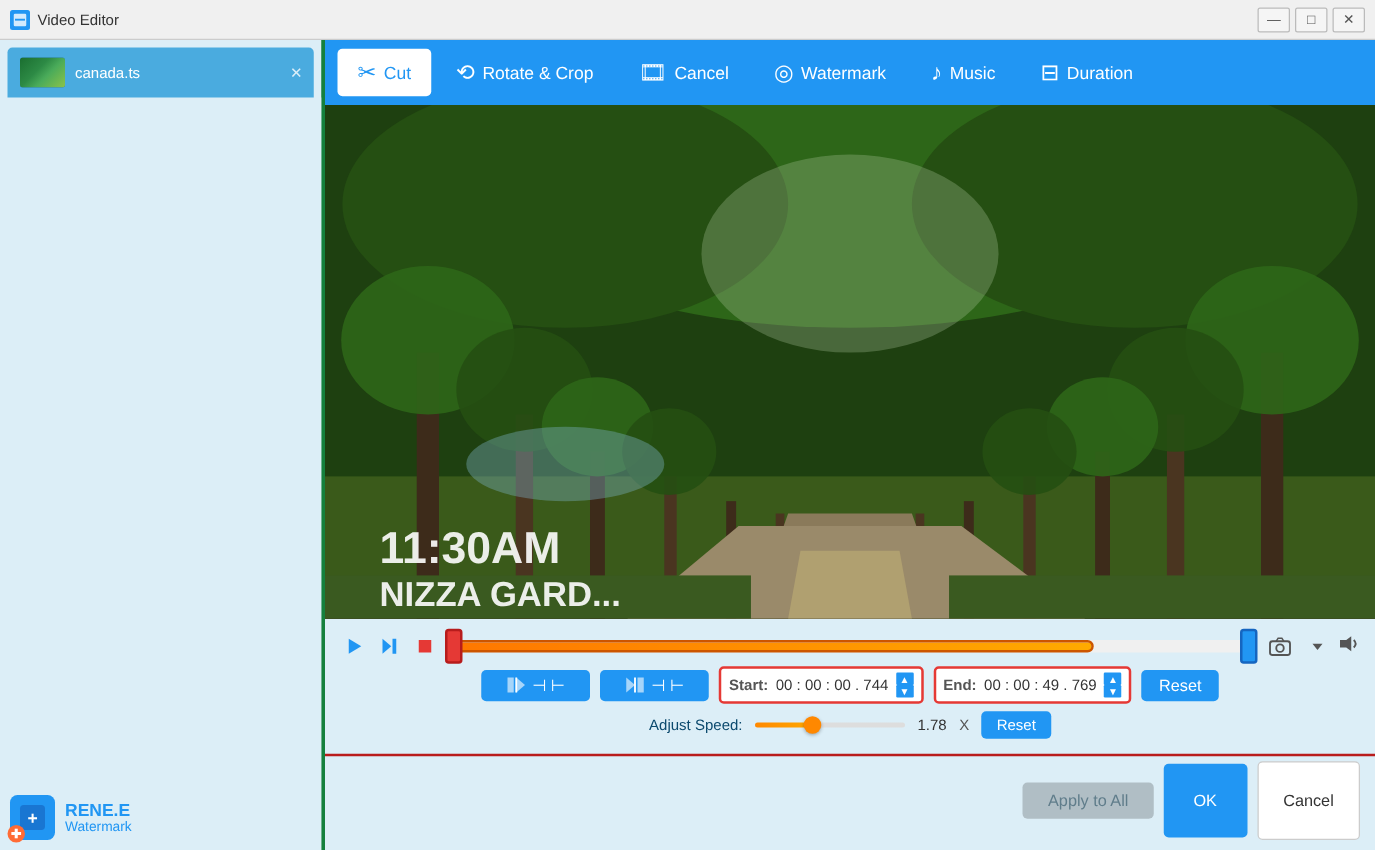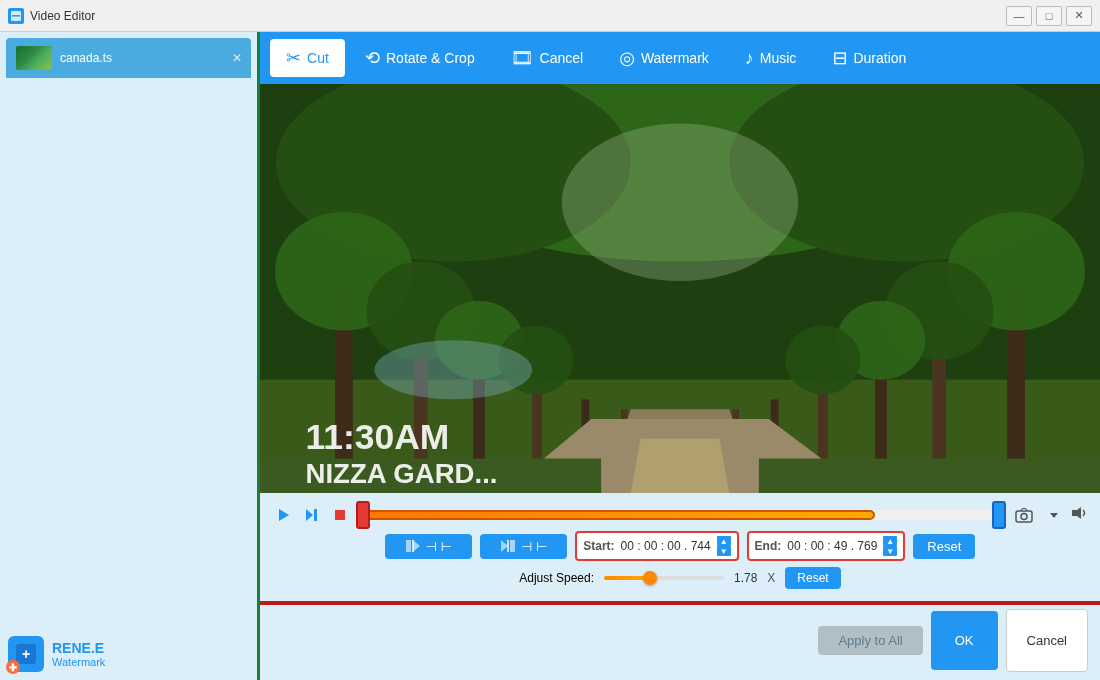--- a/index.html
+++ b/index.html
@@ -305,21 +305,21 @@
     
     .speed-row {
       display: flex;
       align-items: center;
       gap: 10px;
       justify-content: center;
       margin-bottom: 8px;
     }
     .speed-label {
       font-size: 12px;
-      color: #000000;
+      color: #0c4a6e;
       font-weight: 500;
     }
     .speed-slider {
       width: 120px;
       height: 4px;
       background: linear-gradient(90deg, #ff8800 0%, #ffaa00 40%, #ddd 40%);
       border-radius: 2px;
       position: relative;
       cursor: pointer;
     }
@@ -354,21 +354,21 @@
       font-size: 12px;
     }
 
     
     .bottom-row {
       display: flex;
       align-items: center;
       justify-content: flex-end;
       gap: 8px;
       padding: 4px 12px 8px 12px;
-      border-top: 4px solid #b91c1c;
+      border-top: 2px solid #b91c1c;
     }
     .apply-all-btn {
       padding: 7px 20px;
       background: #b0bec5;
       color: #607d8b;
       border: none;
       border-radius: 4px;
       cursor: not-allowed;
       font-size: 13px;
     }

